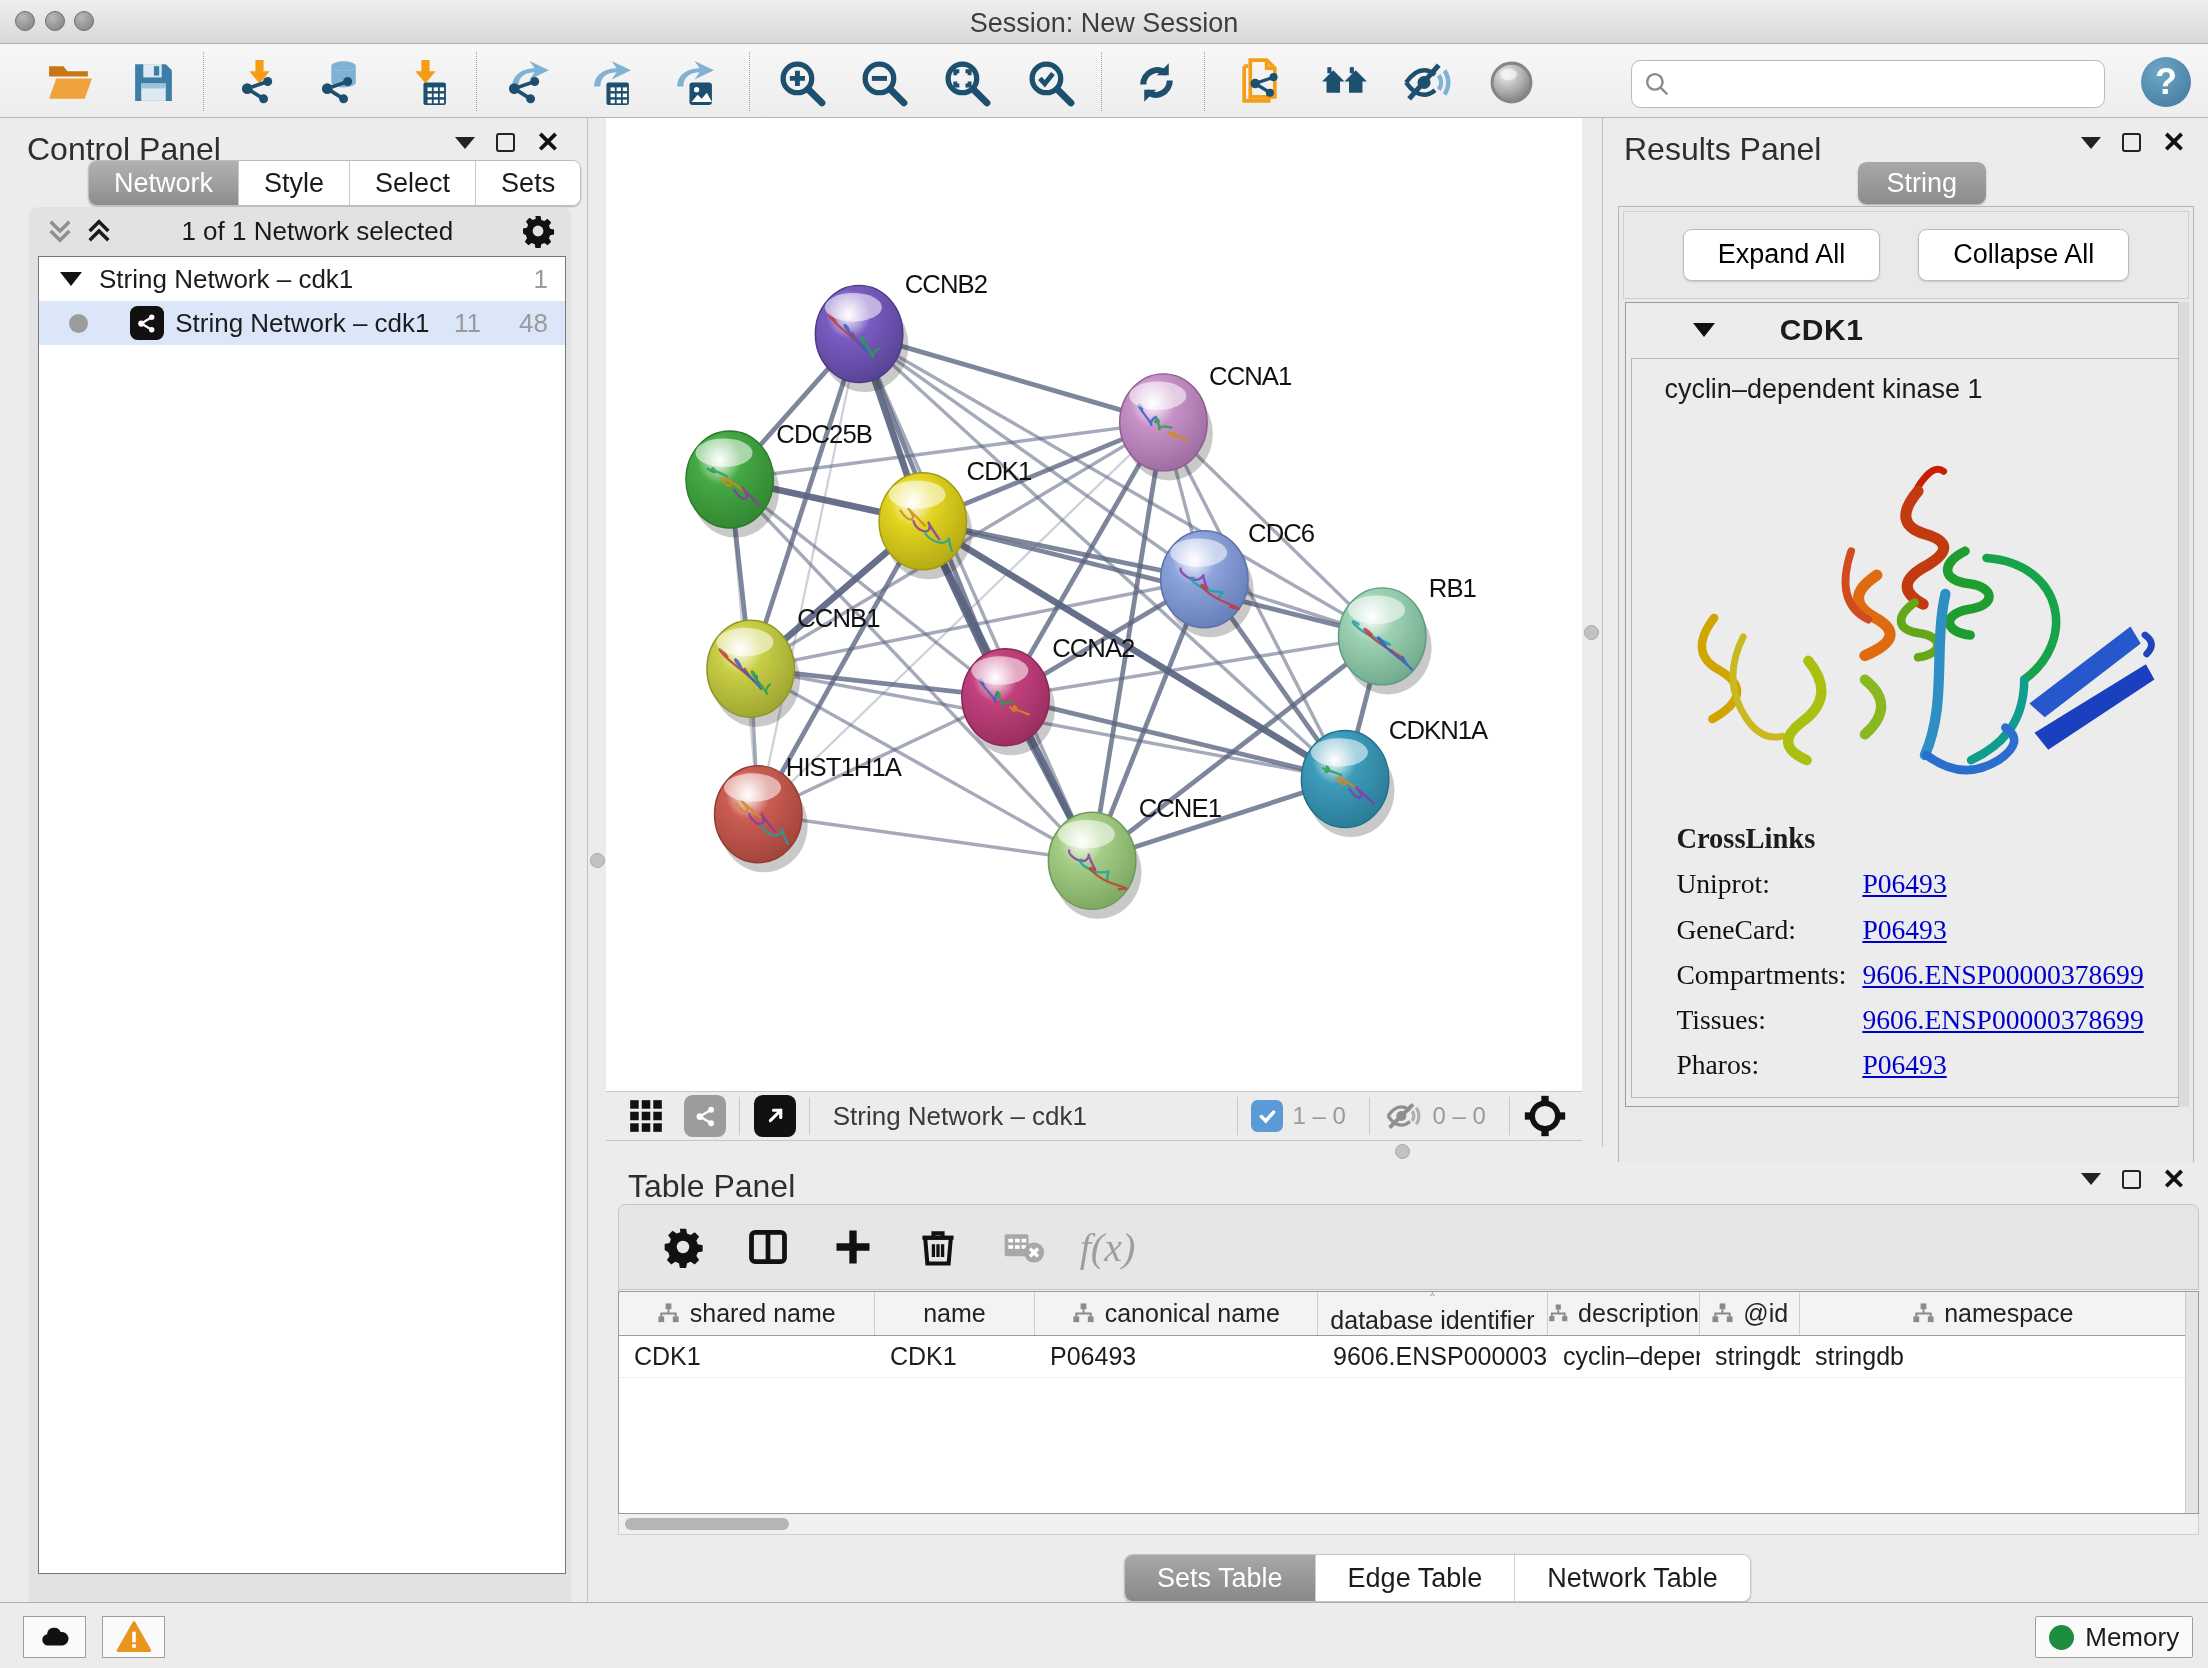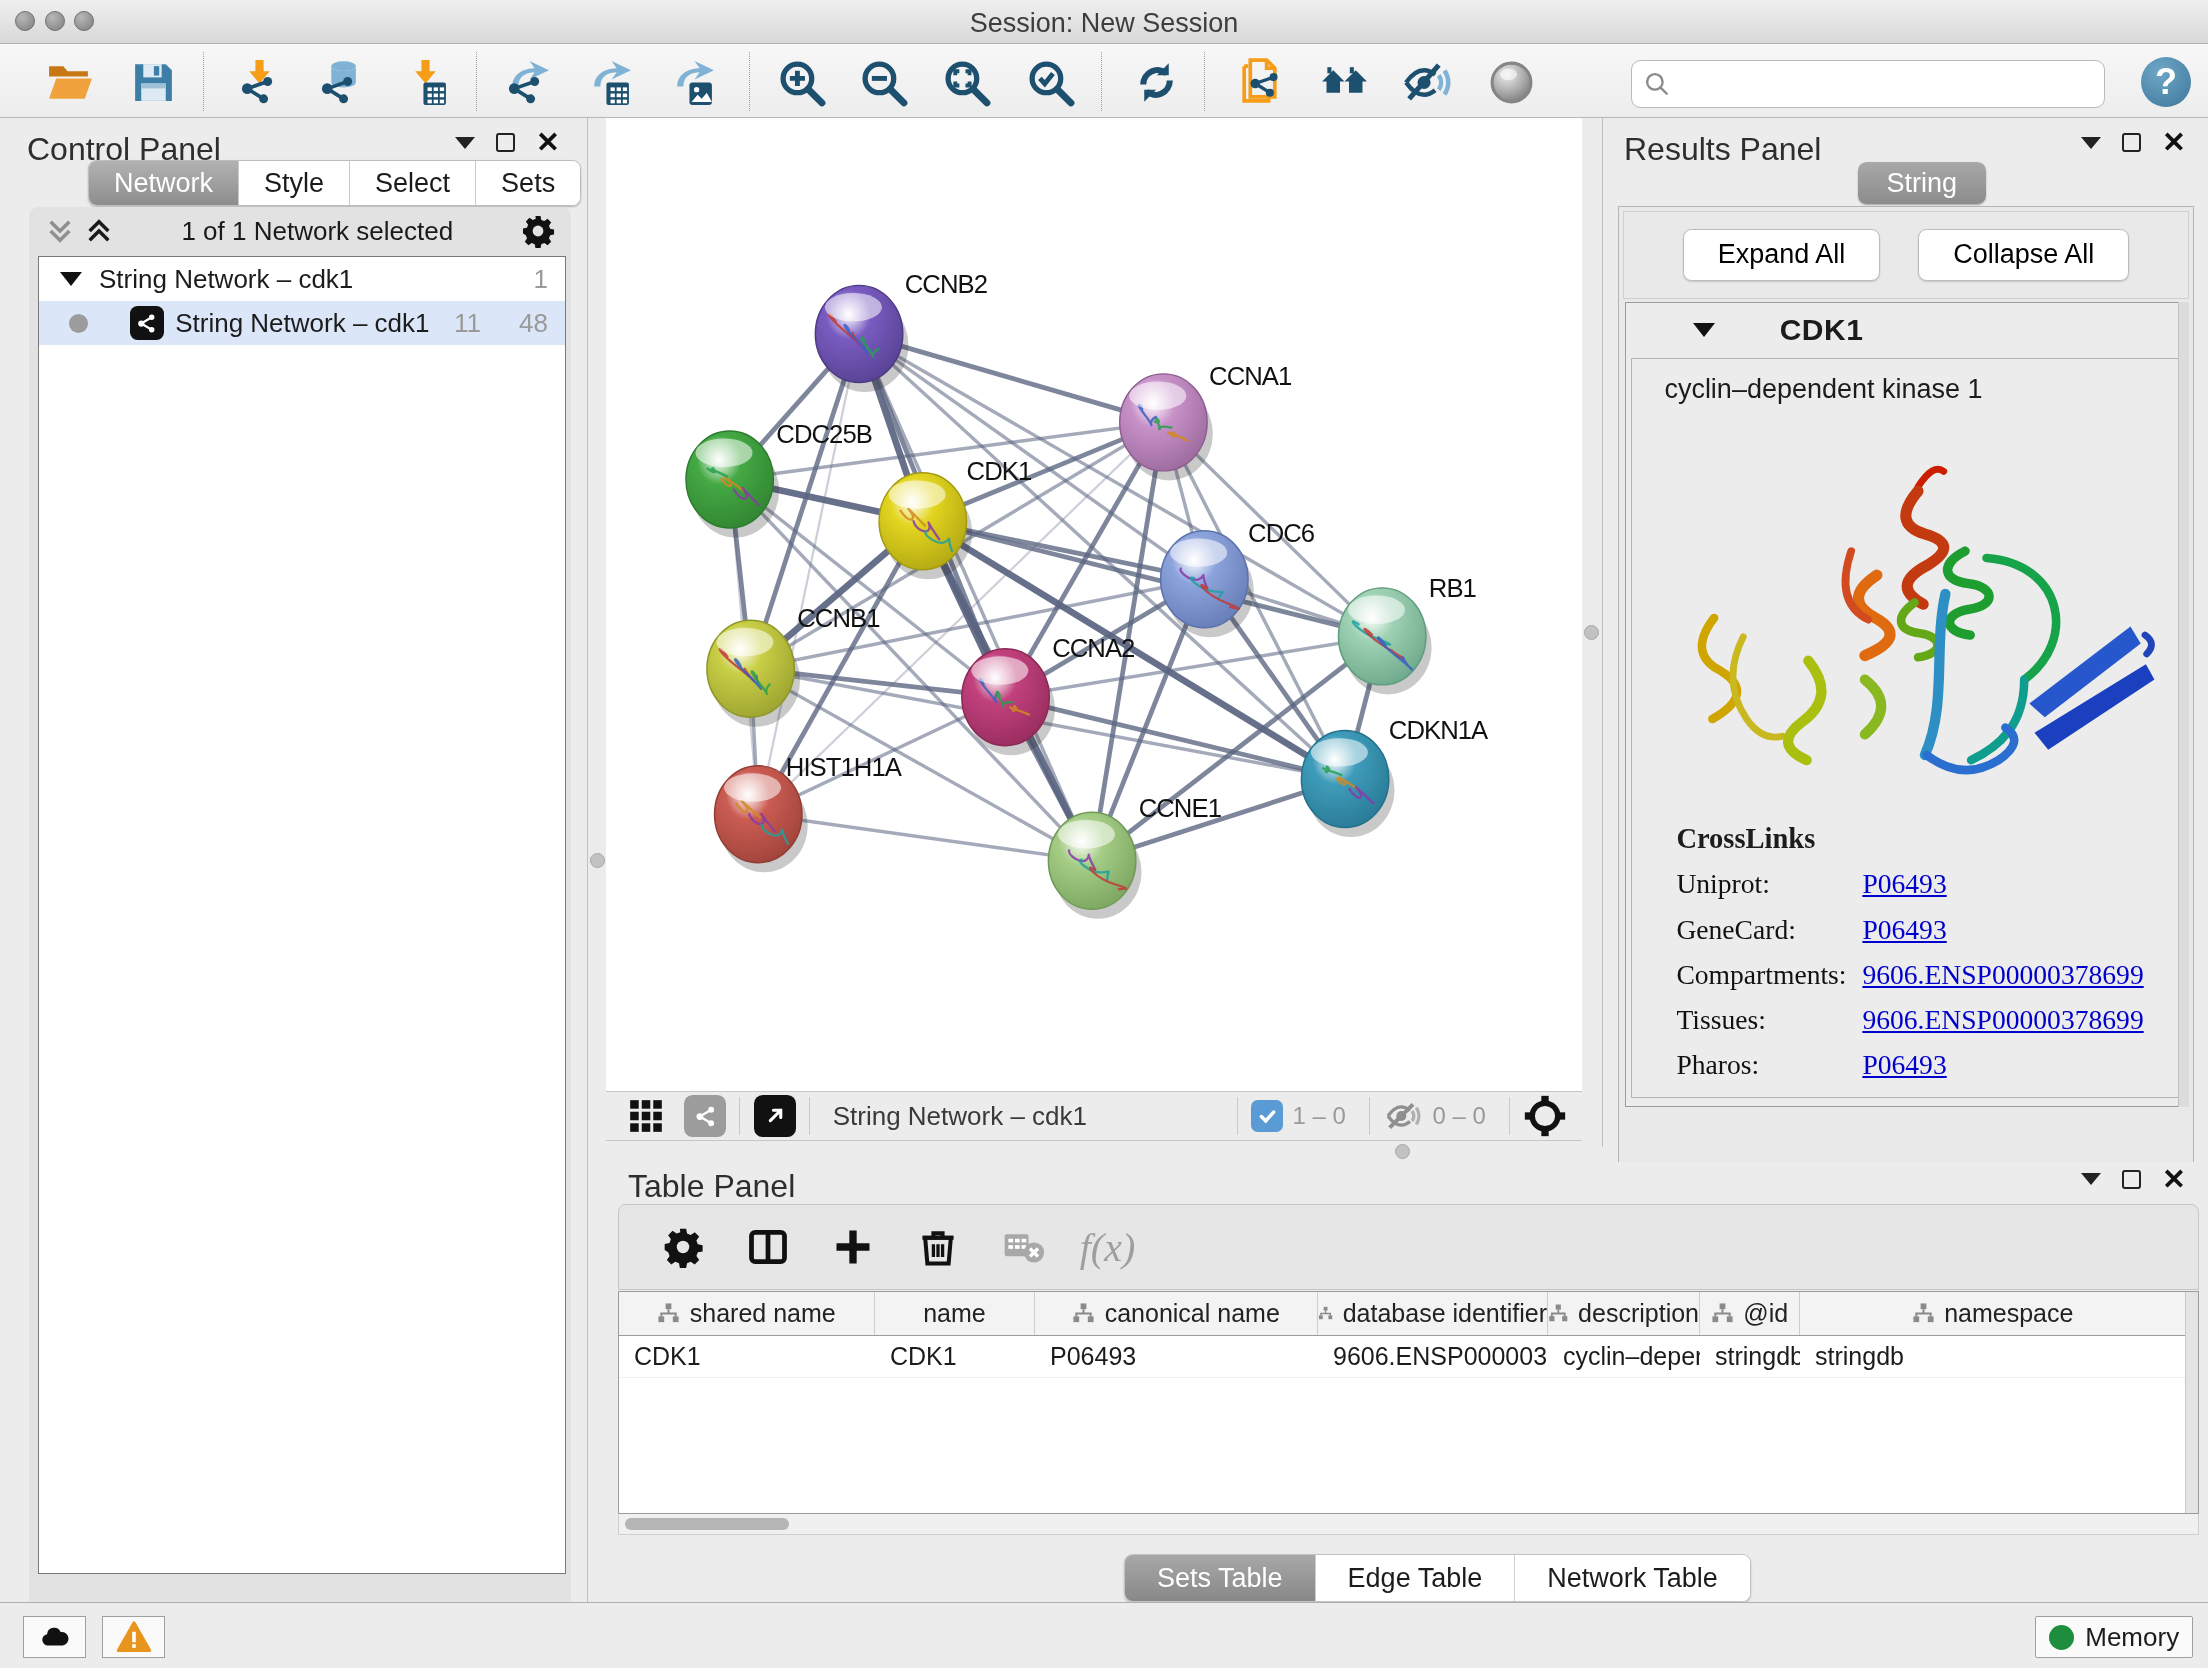--- a/index.html
+++ b/index.html
@@ -798,21 +798,21 @@
             <svg width="23" height="23" viewBox="0 0 16 16">
               <g fill="#8a8a8a">
                 <rect x="6" y="1" width="4" height="4"></rect>
                 <rect x="1" y="10" width="4" height="4"></rect>
                 <rect x="11" y="10" width="4" height="4"></rect>
               </g>
               <path d="M8 5v3M3 10V8h10v2" stroke="#8a8a8a" fill="none" stroke-width="1.4"></path>
             </svg>
             <span>canonical name</span>
           </div>
-          <div class="dt-hc" style="width: 230px;">
+          <div class="dt-hc" style="width: 230px; flex-direction: column;">
             <svg width="23" height="23" viewBox="0 0 16 16">
               <g fill="#8a8a8a">
                 <rect x="6" y="1" width="4" height="4"></rect>
                 <rect x="1" y="10" width="4" height="4"></rect>
                 <rect x="11" y="10" width="4" height="4"></rect>
               </g>
               <path d="M8 5v3M3 10V8h10v2" stroke="#8a8a8a" fill="none" stroke-width="1.4"></path>
             </svg>
             <span>database identifier</span>
           </div>

